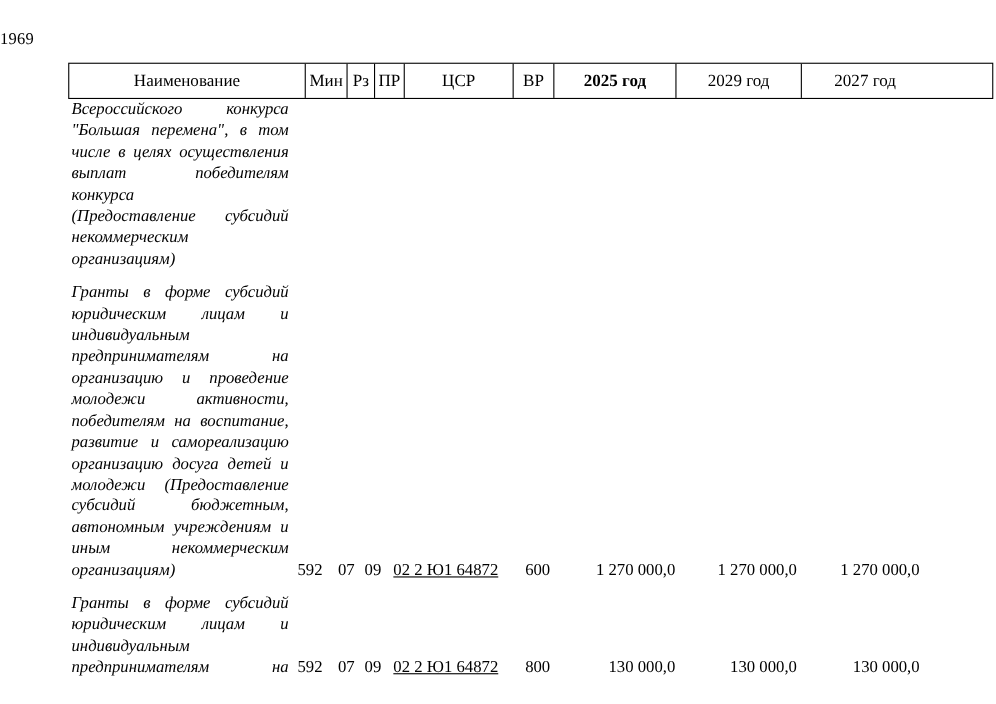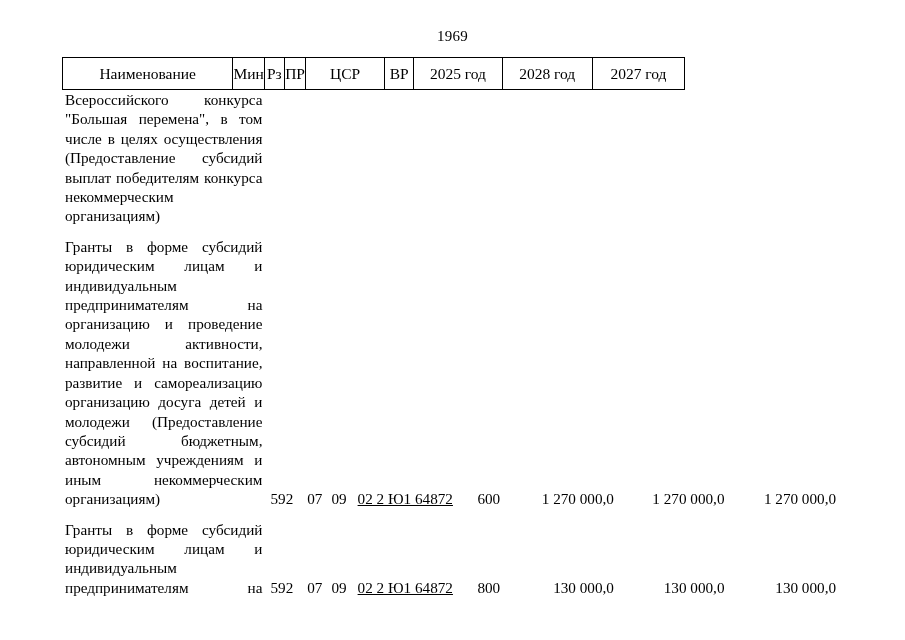--- a/index.html
+++ b/index.html
@@ -14,31 +14,30 @@
     font-family: "Liberation Serif", "DejaVu Serif", serif;
     color: #000000;
     overflow: hidden;
   }
 
   .page-number {
     position: absolute;
     top: 28px;
     left: 0;
     width: 905px;
-    text-align: center;
     font-size: 15px;
     letter-spacing: 0.2px;
   }
 
   
   .table-header {
     position: absolute;
     left: 62px;
     top: 57px;
-    width: 623px;
+    width: 841px;
     height: 33px;
     border: 1px solid #000;
     box-sizing: border-box;
     display: flex;
   }
   .th {
     box-sizing: border-box;
     border-right: 1px solid #000;
     display: flex;
     align-items: center;
@@ -47,21 +46,21 @@
     height: 100%;
   }
   .th:last-child { border-right: none; }
 
   .col-name { width: 215px; }
   .col-min  { width: 38px; }
   .col-rz   { width: 25px; }
   .col-pr   { width: 27px; }
   .col-csr  { width: 99px; }
   .col-vr   { width: 37px; }
-  .col-y1   { width: 111px; }
+  .col-y1   { width: 111px; font-weight: bold; }
   .col-y2   { width: 114px; }
   .col-y3   { width: 115px; }
 
   
   .body-area {
     position: absolute;
     left: 62px;
     top: 90px;
     width: 781px;
   }
@@ -75,20 +74,21 @@
     font-size: 15.2px;
     line-height: 19.4px;
   }
   .cell-name {
     width: 215px;
     padding-left: 3px;
     padding-right: 8px;
     text-align: justify;
     text-align-last: justify;
     hyphens: none;
+    font-style: italic;
   }
   .cell-code {
     text-align: left;
     padding-bottom: 0px;
   }
   .cell-money {
     text-align: right;
     padding-right: 7px;
     padding-bottom: 0px;
     white-space: nowrap;
@@ -123,32 +123,32 @@
 <div class="page-number">1969</div>
 
 <div class="table-header">
   <div class="th col-name">Наименование</div>
   <div class="th col-min">Мин</div>
   <div class="th col-rz">Рз</div>
   <div class="th col-pr">ПР</div>
   <div class="th col-csr">ЦСР</div>
   <div class="th col-vr">ВР</div>
   <div class="th col-y1">2025 год</div>
-  <div class="th col-y2">2028 год</div>
+  <div class="th col-y2">2029 год</div>
   <div class="th col-y3">2027 год</div>
 </div>
 
 <div class="body-area">
     <div class="row">
       <div class="cell cell-name">
         <span class="para-just">Всероссийского конкурса</span>
         <span class="para-just">"Большая перемена", в том</span>
         <span class="para-just">числе в целях осуществления</span>
+        <span class="para-just">выплат победителям конкурса</span>
         <span class="para-just">(Предоставление субсидий</span>
-        <span class="para-just">выплат победителям конкурса</span>
         <span class="para-just">некоммерческим</span>
         <span class="para-left">организациям)</span>
       </div>
       <div class="cell cell-code c-min"></div>
       <div class="cell cell-code c-rz"></div>
       <div class="cell cell-code c-pr"></div>
       <div class="cell cell-code c-csr"></div>
       <div class="cell cell-code c-vr"></div>
       <div class="cell cell-money c-y1"></div>
       <div class="cell cell-money c-y2"></div>
@@ -156,21 +156,21 @@
     </div>
     <div class="block-gap"></div>
     <div class="row">
       <div class="cell cell-name">
         <span class="para-just">Гранты в форме субсидий</span>
         <span class="para-just">юридическим лицам и</span>
         <span class="para-just">индивидуальным</span>
         <span class="para-just">предпринимателям на</span>
         <span class="para-just">организацию и проведение</span>
         <span class="para-just">молодежи активности,</span>
-        <span class="para-just">направленной на воспитание,</span>
+        <span class="para-just">победителям на воспитание,</span>
         <span class="para-just">развитие и самореализацию</span>
         <span class="para-just">организацию досуга детей и</span>
         <span class="para-just">молодежи (Предоставление</span>
         <span class="para-just">субсидий бюджетным,</span>
         <span class="para-just">автономным учреждениям и</span>
         <span class="para-just">иным некоммерческим</span>
         <span class="para-right">организациям)</span>
       </div>
       <div class="cell cell-code c-min">592</div>
       <div class="cell cell-code c-rz">07</div>

